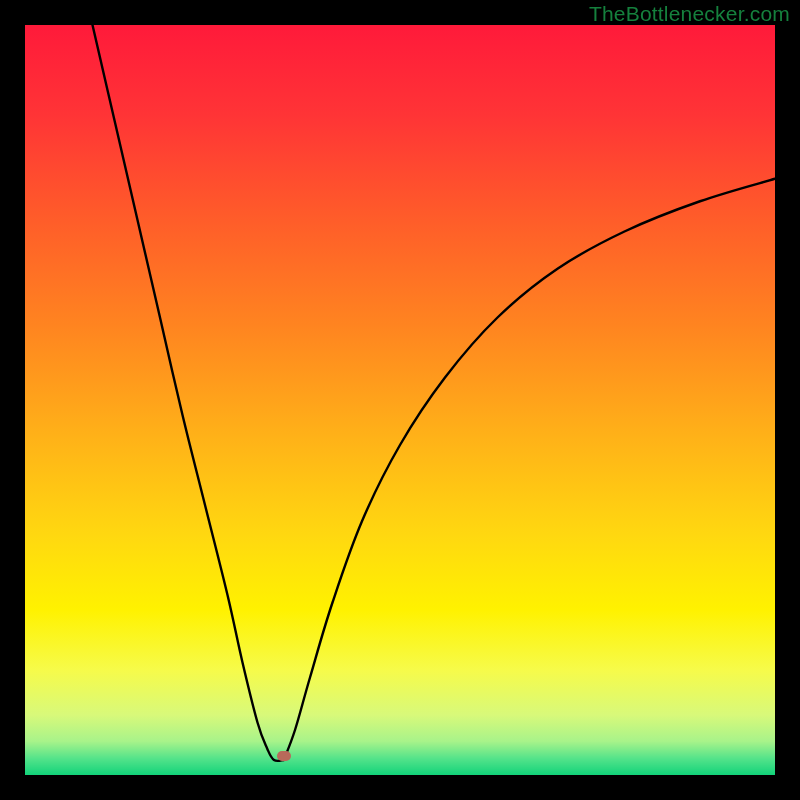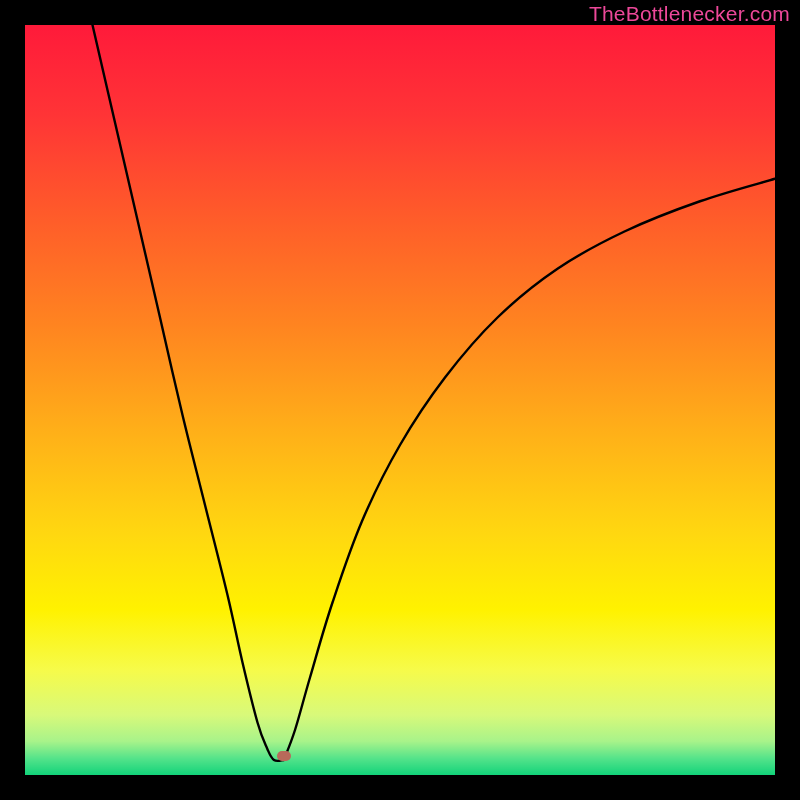--- a/index.html
+++ b/index.html
@@ -21,21 +21,21 @@
     left: 25px;
     top: 25px;
     width: 750px;
     height: 750px;
     overflow: hidden;
   }
   .watermark {
     position: absolute;
     top: 2px;
     right: 10px;
-    color: #ec4899;
+    color: #15803d;
     font-size: 21px;
     font-weight: 500;
     letter-spacing: 0.2px;
     font-family: Arial, Helvetica, sans-serif;
   }
   .curve-svg {
     position: absolute;
     inset: 0;
     width: 750px;
     height: 750px;

